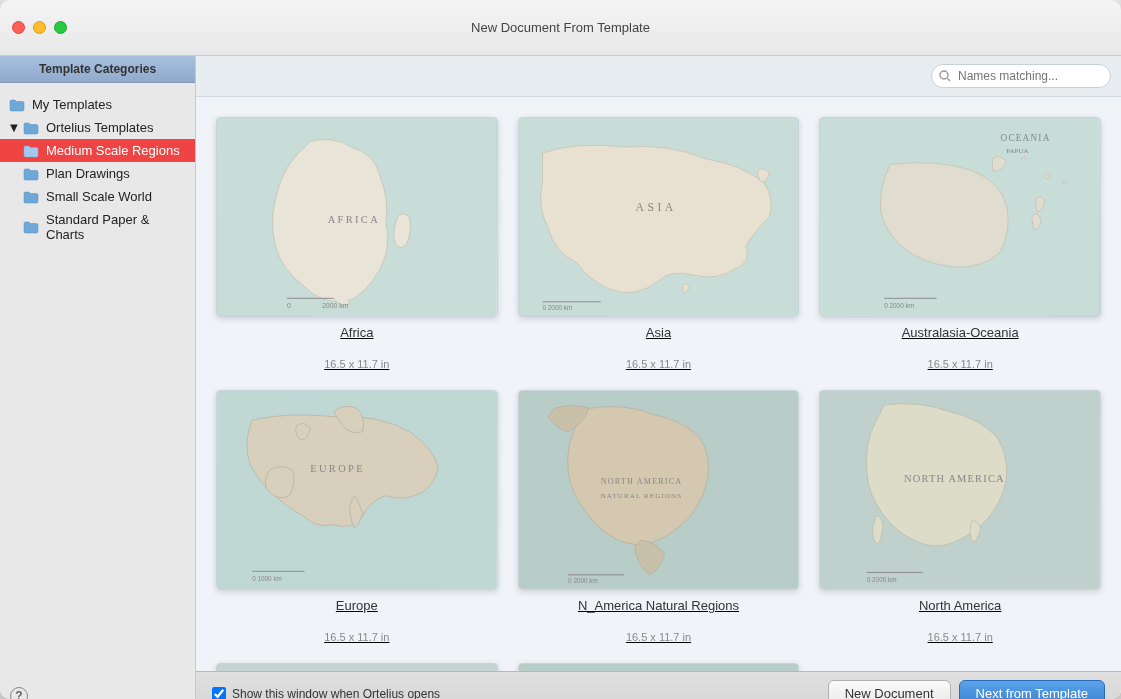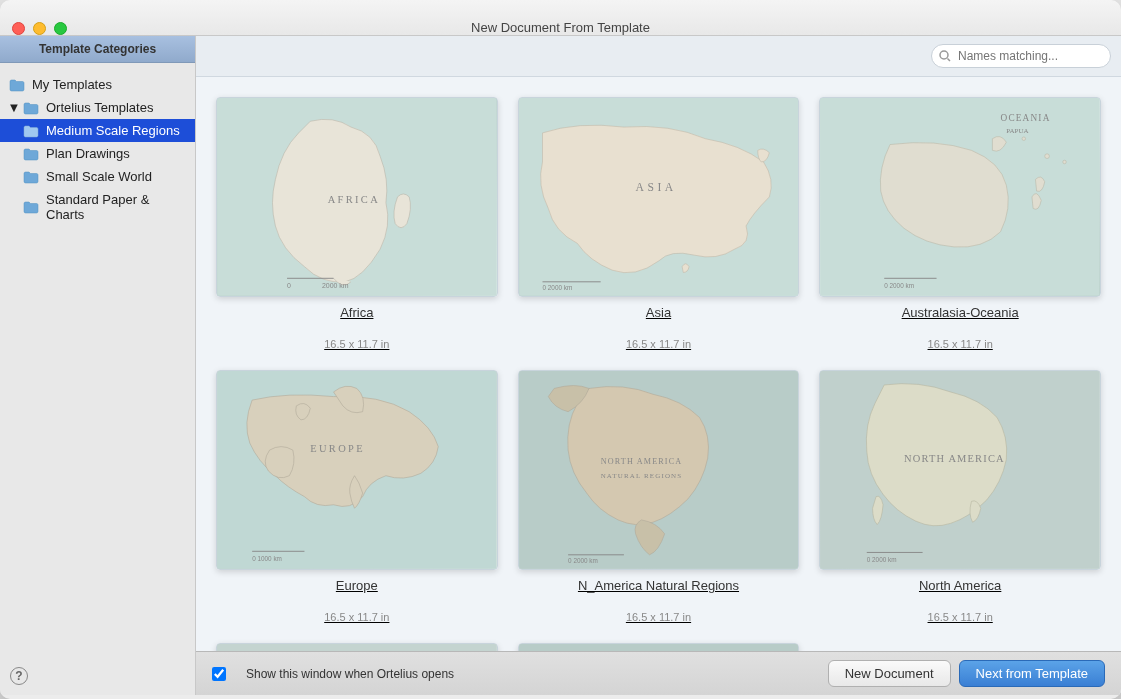--- a/index.html
+++ b/index.html
@@ -9,23 +9,23 @@
       width: 1121px;
       height: 699px;
       overflow: hidden;
       border-radius: 10px;
       box-shadow: 0 20px 60px rgba(0,0,0,0.4);
     }
 
     
     .title-bar {
       background: linear-gradient(to bottom, #f4f4f4, #e8e8e8);
-      height: 36px;
-      display: flex;
-      align-items: flex-end;
+      height: 56px;
+      display: flex;
+      align-items: center;
       justify-content: center;
       border-bottom: 1px solid #c8c8c8;
       position: relative;
       border-radius: 10px 10px 0 0;
     }
     .traffic-lights {
       position: absolute;
       left: 12px;
       display: flex;
       gap: 8px;
@@ -76,21 +76,21 @@
     .sidebar-item {
       display: flex;
       align-items: center;
       padding: 4px 8px;
       font-size: 13px;
       color: #222;
       cursor: pointer;
       user-select: none;
     }
     .sidebar-item.selected {
-      background: #1d4ed8;
+      background: #ef4444;
       color: white;
     }
     .folder-icon {
       width: 18px;
       height: 14px;
       margin-right: 6px;
       display: inline-flex;
       align-items: center;
       justify-content: center;
       flex-shrink: 0;
@@ -194,21 +194,21 @@
       background: linear-gradient(to bottom, #e0e0e0, #d4d4d4);
       border-top: 1px solid #b8b8b8;
       display: flex;
       align-items: center;
       justify-content: space-between;
       padding: 0 16px;
     }
     .checkbox-wrap {
       display: flex;
       align-items: center;
-      gap: 20px;
+      gap: 6px;
       font-size: 12px;
       color: #333;
     }
     .checkbox-wrap input[type="checkbox"] {
       width: 14px;
       height: 14px;
     }
     .bottom-buttons {
       display: flex;
       gap: 8px;

